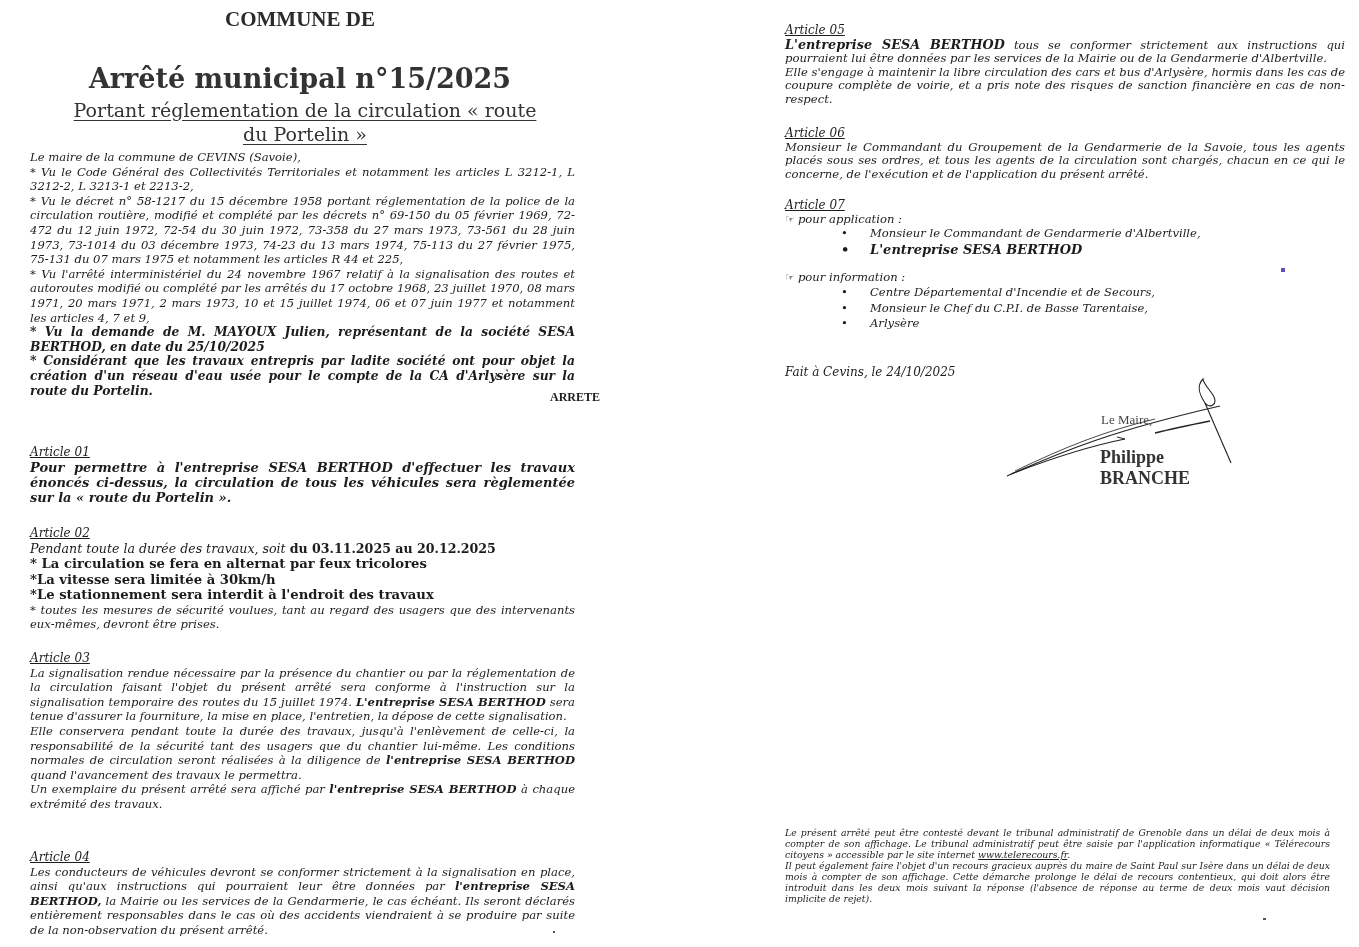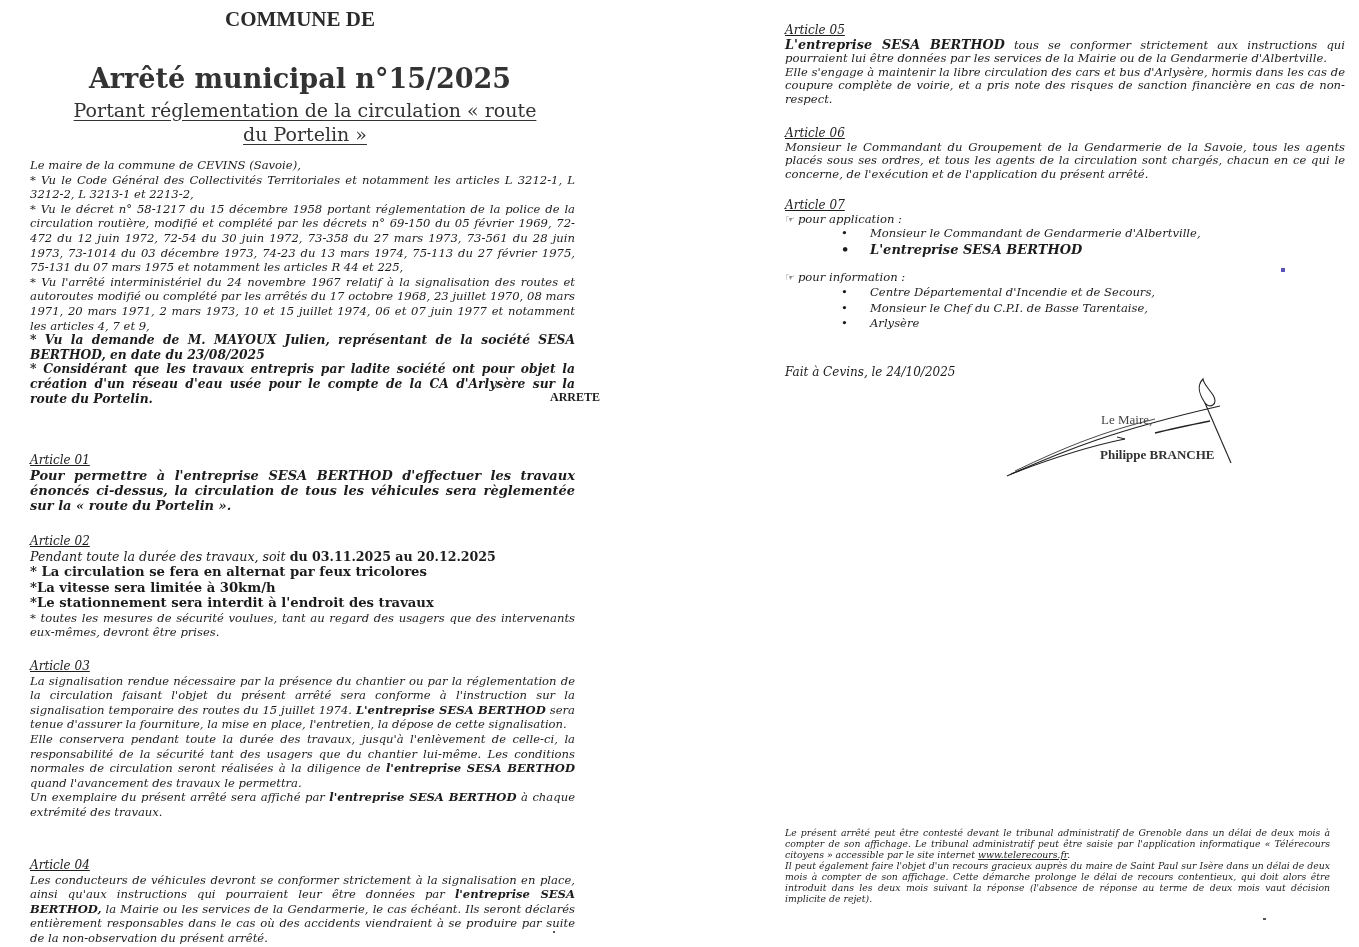--- a/index.html
+++ b/index.html
@@ -7,21 +7,21 @@
     .page { position: absolute; top: 0; }
     #page-left { left: 0; width: 600px; height: 947px; }
     #page-right { left: 780px; width: 579px; height: 947px; }
 
     .hdr { position: absolute; left: 0; width: 600px; text-align: center; font-family: "Liberation Serif", "DejaVu Serif", serif; font-weight: bold; color: #2a2a2a; }
     #h-commune { top: 7px; font-size: 21px; line-height: 24px; }
     #h-arrete { top: 66px; font-size: 27px; line-height: 26px; font-family: "DejaVu Serif", serif; color: #333; }
     #h-subject { top: 98px; left: 30px; width: 550px; font-size: 19px; line-height: 24px; font-family: "DejaVu Serif", serif; font-weight: normal; color: #333; }
     #h-subject span { text-decoration: underline; text-underline-offset: 3px; }
 
-    .blk { position: absolute; left: 30px; width: 545px; font-size: 11.6px; line-height: 14.6px; font-style: italic; text-align: justify; margin-top: 8px; }
+    .blk { position: absolute; left: 30px; width: 545px; font-size: 11.6px; line-height: 14.6px; font-style: italic; text-align: justify; }
     .blk p { margin: 0; }
     .b { font-weight: bold; }
     .bn { font-weight: bold; font-style: normal; }
     .art-title { text-decoration: underline; font-style: italic; font-size: 12px; display: block; }
 
     #preamble { top: 150px; }
     #preamble .bold-para { font-weight: bold; font-size: 12.3px; line-height: 14.6px; }
     #arrete-title { position: absolute; top: 390px; left: 0; width: 600px; text-align: right; font-style: normal; font-weight: bold; font-size: 12px; font-family: "Liberation Serif", serif; }
     #art01 { top: 445px; }
     #art01 .body { font-weight: bold; font-size: 13px; line-height: 15px; }
@@ -39,21 +39,21 @@
     .list li { position: relative; line-height: 15.6px; margin-left: 40px; }
     .list li::before { content: "•"; position: absolute; left: -29px; font-style: normal; }
     .list li.strong { font-weight: bold; font-size: 13px; }
     .sub-head { margin-top: 0; }
     .sub-head .ico { font-style: normal; font-size: 11px; margin-right: 3px; }
     #fait { position: absolute; top: 365px; left: 5px; font-style: italic; font-size: 12px; }
 
     #signature { position: absolute; left: 225px; top: 375px; width: 240px; height: 110px; }
     #signature svg { position: absolute; left: 0; top: 0; }
     #sig-title { position: absolute; left: 96px; top: 37px; font-family: "Liberation Serif", serif; font-size: 13px; color: #444; }
-    #sig-name { position: absolute; left: 95px; top: 72px; font-family: "Liberation Serif", serif; font-size: 13px; font-weight: bold; color: #333; text-align: center; }
+    #sig-name { position: absolute; left: 95px; top: 72px; font-family: "Liberation Serif", serif; font-size: 18px; font-weight: bold; color: #333; }
 
     #legal { position: absolute; top: 827px; left: 5px; width: 545px; font-size: 9.3px; line-height: 11px; font-style: italic; text-align: justify; }
     #legal p { margin: 0; }
     #legal a { color: #1c1c1c; text-decoration: underline; }
 
     .dot { position: absolute; background: #555; }
   </style>
 </head>
 <body>
 
@@ -65,21 +65,21 @@
   <div class="hdr" id="h-subject">
     <span>Portant réglementation de la circulation « route</span><br>
     <span>du Portelin »</span>
   </div>
 
   <div class="blk" id="preamble">
     <p>Le maire de la commune de CEVINS (Savoie),</p>
     <p>* Vu le Code Général des Collectivités Territoriales et notamment les articles L 3212-1, L 3212-2, L 3213-1 et 2213-2,</p>
     <p>* Vu le décret n° 58-1217 du 15 décembre 1958 portant réglementation de la police de la circulation routière, modifié et complété par les décrets n° 69-150 du 05 février 1969, 72-472 du 12 juin 1972, 72-54 du 30 juin 1972, 73-358 du 27 mars 1973, 73-561 du 28 juin 1973, 73-1014 du 03 décembre 1973, 74-23 du 13 mars 1974, 75-113 du 27 février 1975, 75-131 du 07 mars 1975 et notamment les articles R 44 et 225,</p>
     <p>* Vu l'arrêté interministériel du 24 novembre 1967 relatif à la signalisation des routes et autoroutes modifié ou complété par les arrêtés du 17 octobre 1968, 23 juillet 1970, 08 mars 1971, 20 mars 1971, 2 mars 1973, 10 et 15 juillet 1974, 06 et 07 juin 1977 et notamment les articles 4, 7 et 9,</p>
-    <p class="bold-para">* Vu la demande de M. MAYOUX Julien, représentant de la société SESA BERTHOD, en date du 23/08/2025</p>
+    <p class="bold-para">* Vu la demande de M. MAYOUX Julien, représentant de la société SESA BERTHOD, en date du 25/10/2025</p>
     <p class="bold-para">* Considérant que les travaux entrepris par ladite société ont pour objet la création d'un réseau d'eau usée pour le compte de la CA d'Arlysère sur la route du Portelin.</p>
   </div>
 
   <div id="arrete-title">ARRETE</div>
 
   <div class="blk" id="art01">
     <span class="art-title">Article 01</span>
     <p class="body">Pour permettre à l'entreprise SESA BERTHOD d'effectuer les travaux énoncés ci-dessus, la circulation de tous les véhicules sera règlementée sur la « route du Portelin ».</p>
   </div>
 

